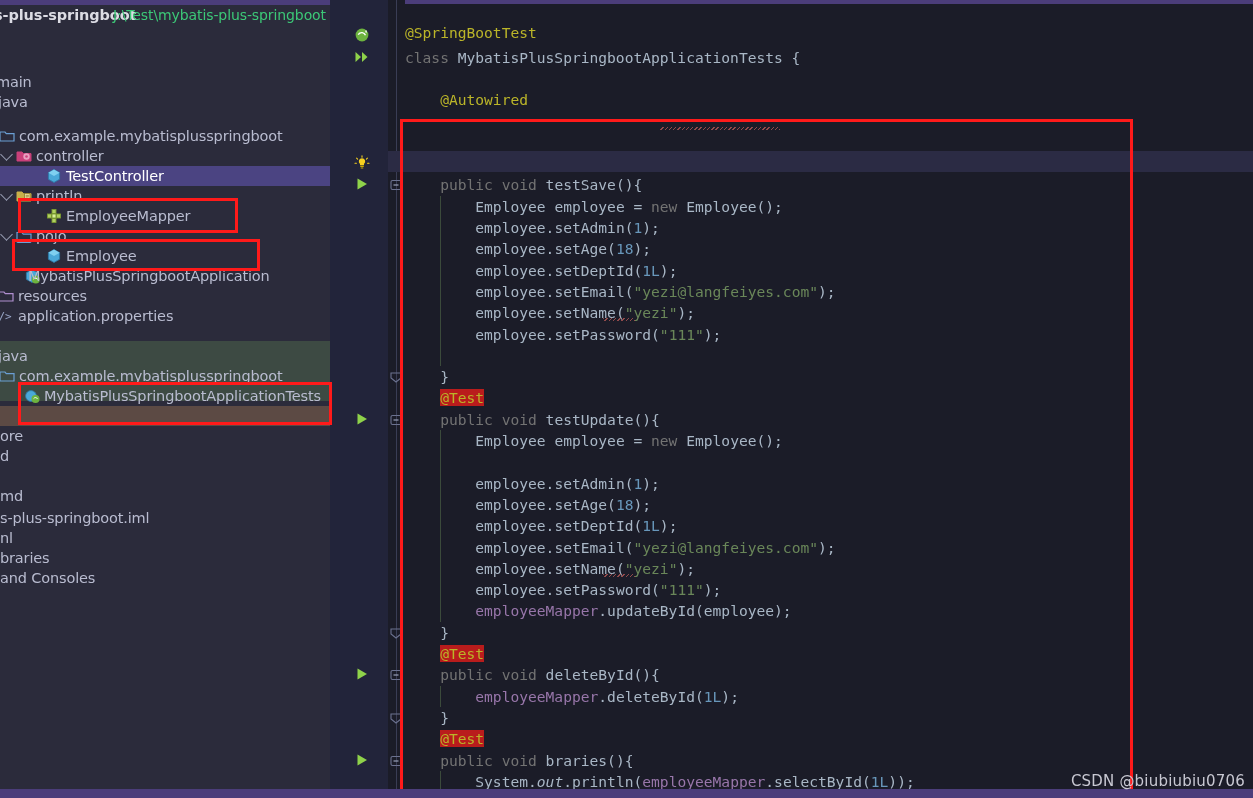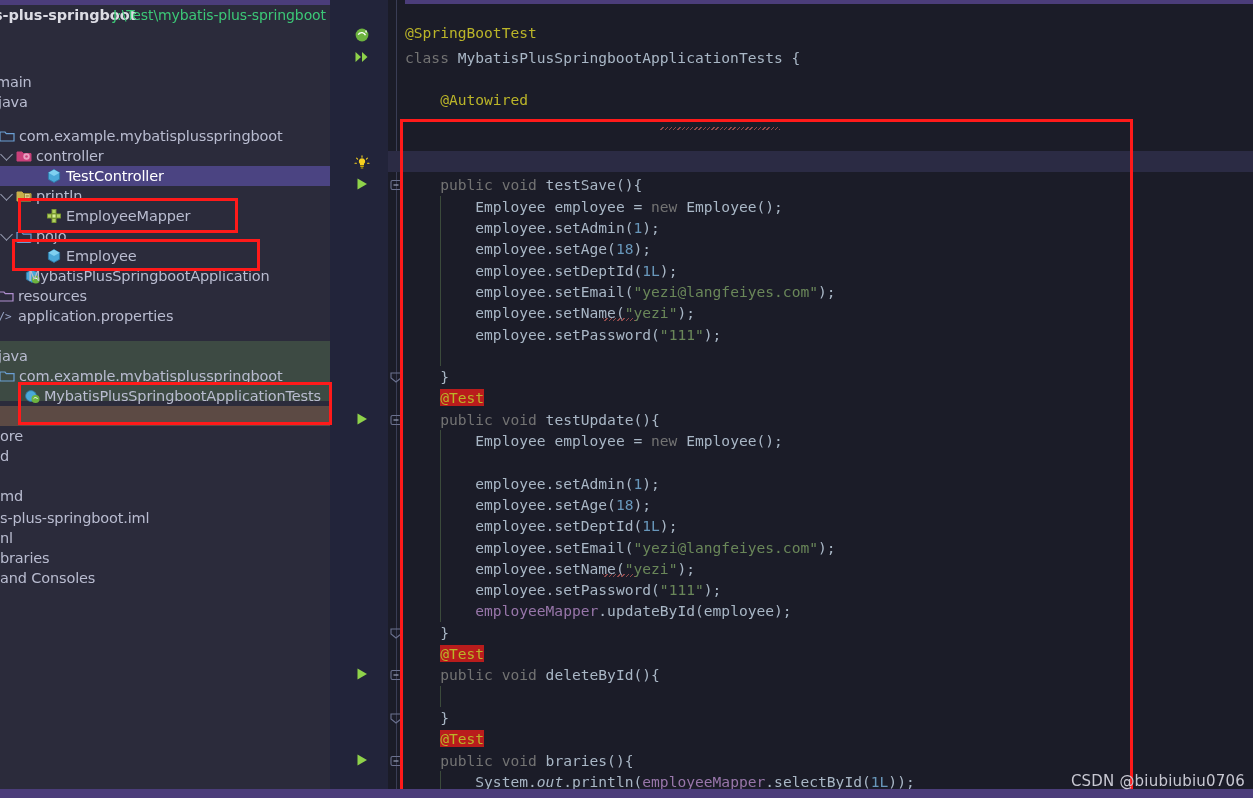--- a/index.html
+++ b/index.html
@@ -468,20 +468,21 @@
         <div class="cl" style="top: 472.6px;"><span class="pln">        </span><span class="pln">employee</span><span class="punc">.</span><span class="mth">setAdmin</span><span class="punc">(</span><span class="num">1</span><span class="punc">);</span></div>
         <div class="cl" style="top: 493.9px;"><span class="pln">        </span><span class="pln">employee</span><span class="punc">.</span><span class="mth">setAge</span><span class="punc">(</span><span class="num">18</span><span class="punc">);</span></div>
         <div class="cl" style="top: 515.2px;"><span class="pln">        </span><span class="pln">employee</span><span class="punc">.</span><span class="mth">setDeptId</span><span class="punc">(</span><span class="num">1L</span><span class="punc">);</span></div>
         <div class="cl" style="top: 536.5px;"><span class="pln">        </span><span class="pln">employee</span><span class="punc">.</span><span class="mth">setEmail</span><span class="punc">(</span><span class="str">"yezi@langfeiyes.com"</span><span class="punc">);</span></div>
         <div class="cl" style="top: 557.8px;"><span class="pln">        </span><span class="pln">employee</span><span class="punc">.</span><span class="mth">setName</span><span class="punc">(</span><span class="str">"yezi"</span><span class="punc">);</span></div>
         <div class="cl" style="top: 579.1px;"><span class="pln">        </span><span class="pln">employee</span><span class="punc">.</span><span class="mth">setPassword</span><span class="punc">(</span><span class="str">"111"</span><span class="punc">);</span></div>
         <div class="cl" style="top: 600.4px;"><span class="pln">        </span><span class="fld">employeeMapper</span><span class="punc">.</span><span class="mth">updateById</span><span class="punc">(</span><span class="pln">employee</span><span class="punc">);</span></div>
         <div class="cl" style="top: 621.7px;"><span class="punc">    }</span></div>
         <div class="cl" style="top: 643px;"><span class="pln">    </span><span class="ann sel-ann">@Test</span></div>
         <div class="cl" style="top: 664.3px;"><span class="pln">    </span><span class="kw">public void </span><span class="mth">deleteById</span><span class="punc">(){</span></div>
+        <div class="cl" style="top: 685.6px;"><span class="pln">        </span><span class="fld">employeeMapper</span><span class="punc">.</span><span class="mth">deleteById</span><span class="punc">(</span><span class="num">1L</span><span class="punc">);</span></div>
         <div class="cl" style="top: 706.9px;"><span class="punc">    }</span></div>
         <div class="cl" style="top: 728.2px;"><span class="pln">    </span><span class="ann sel-ann">@Test</span></div>
         <div class="cl" style="top: 749.5px;"><span class="pln">    </span><span class="kw">public void </span><span class="mth">braries</span><span class="punc">(){</span></div>
         <div class="cl" style="top: 770.8px;"><span class="pln">        </span><span class="typ">System</span><span class="punc">.</span><span class="stat">out</span><span class="punc">.</span><span class="mth">println</span><span class="punc">(</span><span class="fld">employeeMapper</span><span class="punc">.</span><span class="mth">selectById</span><span class="punc">(</span><span class="num">1L</span><span class="punc">));</span></div>
         <div class="indent-guide" style="left: 35px; top: 195.7px; height: 170.4px;"></div>
         <div class="indent-guide" style="left: 35px; top: 430px; height: 191.7px;"></div>
         <div class="indent-guide" style="left: 35px; top: 685.6px; height: 21.3px;"></div>
         <div class="indent-guide" style="left: 35px; top: 770.8px; height: 21.3px;"></div>
         <div class="squiggle" style="left: 255px; top: 126.5px; width: 120px;"></div>
         <div class="squiggle" style="left: 198px; top: 318.2px; width: 32px;"></div>

